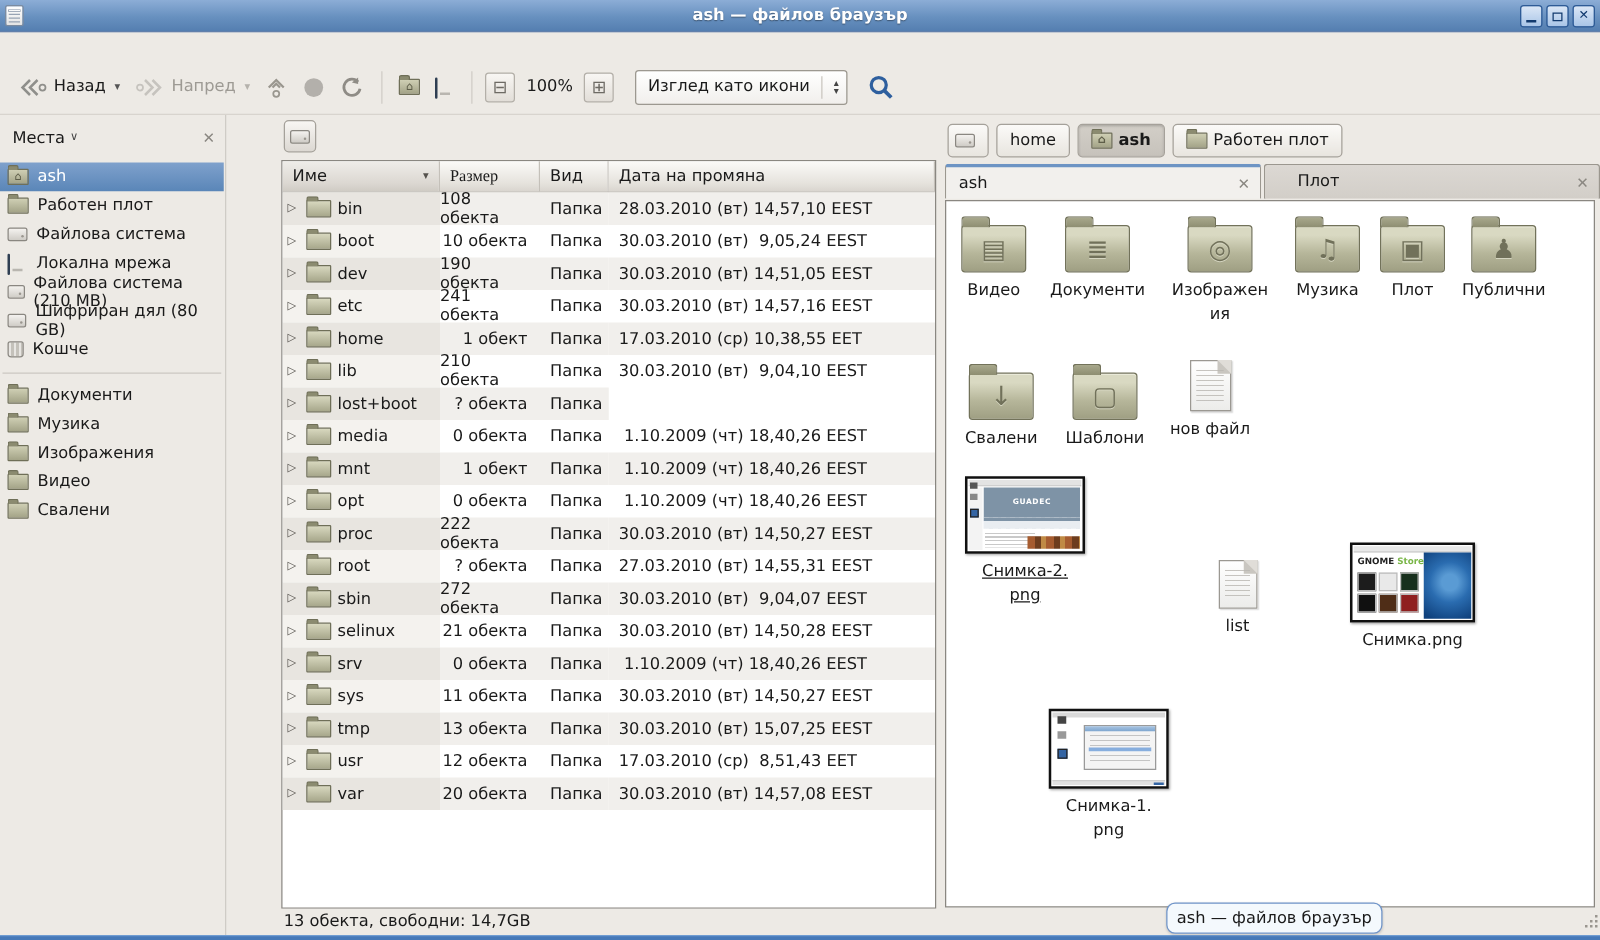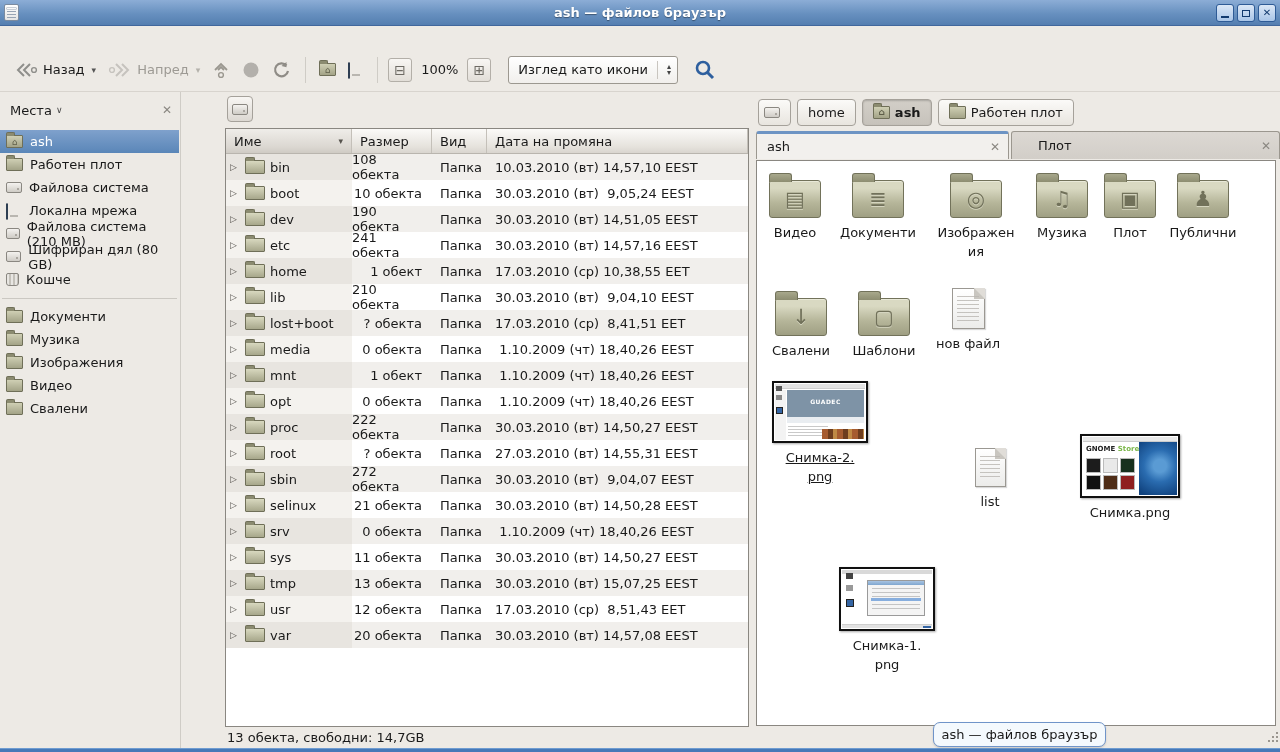--- a/index.html
+++ b/index.html
@@ -77,21 +77,21 @@
   .panel-mid { position:absolute; left:220px; top:92px; width:531px; bottom:25px; background:#edeae5; }
   .mid-top { height:36px; padding:4px 0 0 7px; }
   .rootbtn { width:26px; height:26px; border:1px solid #a5a19a; border-radius:4px;
     background:linear-gradient(#f8f6f3,#dcd8d2); display:flex; align-items:center; justify-content:center; }
   .tree-wrap { position:absolute; left:5px; right:2px; top:36px; bottom:0; border:1px solid #8a8781; background:#fff; overflow:hidden; }
   .thead { display:flex; height:25px; border-bottom:1px solid #b9b5ae; }
   .th { background:linear-gradient(#fbfaf8,#e5e2dc 75%,#d9d5cf); border-right:1px solid #c4c0b9;
     display:flex; align-items:center; padding:0 8px; }
   .th.sorted { background:linear-gradient(#efede9,#dbd7d1 75%,#cfcbc4); }
   .th .sortind { margin-left:auto; font-size:9px; color:#55524d; }
-  .col-name { width:126px; } .col-size { width:80px; } .col-type { width:55px; } .col-date { flex:1; }
+  .col-name { width:126px; } .col-size { width:80px;font-family:Liberation Serif, serif; } .col-type { width:55px; } .col-date { flex:1; }
   .trow { display:flex; height:26px; align-items:stretch; }
   .trow:nth-child(odd) .cell { background:#f1efec; }
   .trow:nth-child(odd) .cell.c-name { background:#e8e5e0; }
   .trow:nth-child(even) .cell.c-name { background:#f4f2ee; }
   .cell { display:flex; align-items:center; }
   .c-name { width:126px; gap:5px; padding-left:4px; }
   .c-size { width:80px; justify-content:flex-end; padding-right:10px; }
   .c-type { width:55px; padding-left:8px; }
   .c-date { flex:1; padding-left:8px; white-space:pre; }
   .exp { color:#55524d; font-size:9px; width:10px; }
@@ -370,21 +370,21 @@
       </div>
       <div id="tree-rows">
           <div class="trow">
       <div class="cell c-name">
         <span class="exp">▷</span>
         <span class="f20"></span>
         <span>bin</span>
       </div>
       <div class="cell c-size">108 обекта</div>
       <div class="cell c-type">Папка</div>
-      <div class="cell c-date">10.03.2010 (вт) 14,57,10 EEST</div>
+      <div class="cell c-date">28.03.2010 (вт) 14,57,10 EEST</div>
     </div>
           <div class="trow">
       <div class="cell c-name">
         <span class="exp">▷</span>
         <span class="f20"></span>
         <span>boot</span>
       </div>
       <div class="cell c-size">10 обекта</div>
       <div class="cell c-type">Папка</div>
       <div class="cell c-date">30.03.2010 (вт)  9,05,24 EEST</div>
@@ -430,21 +430,20 @@
       <div class="cell c-date">30.03.2010 (вт)  9,04,10 EEST</div>
     </div>
           <div class="trow">
       <div class="cell c-name">
         <span class="exp">▷</span>
         <span class="f20"></span>
         <span>lost+boot</span>
       </div>
       <div class="cell c-size">? обекта</div>
       <div class="cell c-type">Папка</div>
-      <div class="cell c-date">17.03.2010 (ср)  8,41,51 EET</div>
     </div>
           <div class="trow">
       <div class="cell c-name">
         <span class="exp">▷</span>
         <span class="f20"></span>
         <span>media</span>
       </div>
       <div class="cell c-size">0 обекта</div>
       <div class="cell c-type">Папка</div>
       <div class="cell c-date"> 1.10.2009 (чт) 18,40,26 EEST</div>

